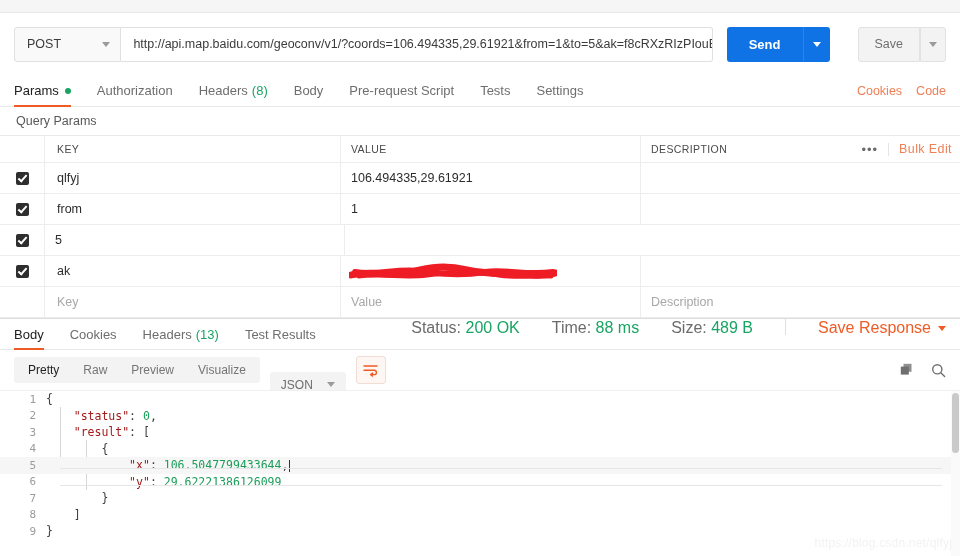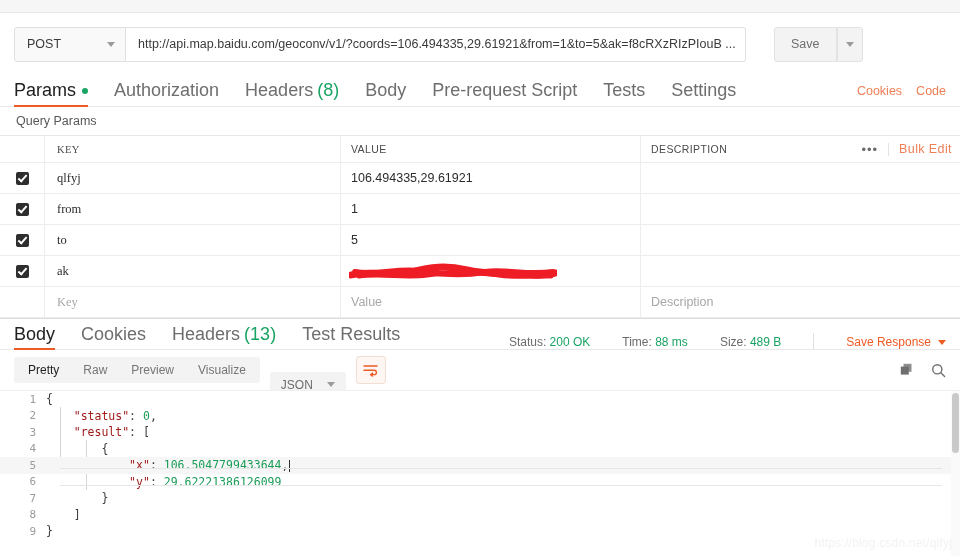--- a/index.html
+++ b/index.html
@@ -142,21 +142,21 @@
     align-items: stretch;
     border-bottom: 1px solid #e8e8e8;
     padding: 0 14px;
     box-sizing: border-box;
     position: relative;
   }
   .tab {
     display: flex;
     align-items: center;
     padding: 0 13px;
-    font-size: 18px;
+    font-size: 13px;
     color: #6e6e6e;
     cursor: pointer;
     position: relative;
     white-space: nowrap;
   }
   .tab:first-child { padding-left: 0; }
   .tab.active { color: #212121; }
   .tab.active::after {
     content: "";
     position: absolute;
@@ -216,21 +216,20 @@
     flex: 0 0 auto;
   }
   .c-key {
     width: 296px;
     display: flex;
     align-items: center;
     padding-left: 12px;
     border-right: 1px solid #ededed;
     box-sizing: border-box;
     flex: 0 0 auto;
-    font-family: Liberation Serif, serif;
   }
   .c-val {
     width: 300px;
     display: flex;
     align-items: center;
     padding-left: 10px;
     border-right: 1px solid #ededed;
     box-sizing: border-box;
     flex: 0 0 auto;
     position: relative;
@@ -304,22 +303,22 @@
     display: flex;
     align-items: stretch;
     border-top: 1px solid #dcdcdc;
     border-bottom: 1px solid #e8e8e8;
     padding: 0 14px;
     box-sizing: border-box;
   }
   .resp-right {
     margin-left: auto;
     display: flex;
-    align-items: flex-end;
-    font-size: 12px;
+    align-items: flex-start;
+    font-size: 16px;
     gap: 32px;
     color: #6b6b6b;
   }
   .stat-val { color: #19a463; }
   .sep-v {
     width: 1px;
     height: 16px;
     background: #e0e0e0;
   }
   .save-resp {
@@ -477,20 +476,26 @@
 
   <div class="top-strip"></div>
 
   <div class="url-bar">
     <div class="method-select">
       <span>POST</span>
       <span class="caret"></span>
     </div>
     <div class="url-input">http://api.map.baidu.com/geoconv/v1/?coords=106.494335,29.61921&amp;from=1&amp;to=5&amp;ak=f8cRXzRIzPIouB ...</div>
 
+    <div class="btn-group">
+      <div class="btn-send">Send</div>
+      <div class="btn-send-caret">
+        <span class="caret"></span>
+      </div>
+    </div>
     <div class="btn-group">
       <div class="btn-save">Save</div>
       <div class="btn-save-caret">
         <span class="caret"></span>
       </div>
     </div>
   </div>
 
   <div class="req-tabs">
     <div class="tab active">
@@ -553,21 +558,20 @@
       </div>
       <div class="c-key">from</div>
       <div class="c-val">1</div>
       <div class="c-desc"></div>
     </div>
 
     <div class="trow">
       <div class="c-check">
         <span class="chk"></span>
       </div>
-      <div class="c-key">to</div>
       <div class="c-val">5</div>
       <div class="c-desc"></div>
     </div>
 
     <div class="trow">
       <div class="c-check">
         <span class="chk"></span>
       </div>
       <div class="c-key">ak</div>
       <div class="c-val">

